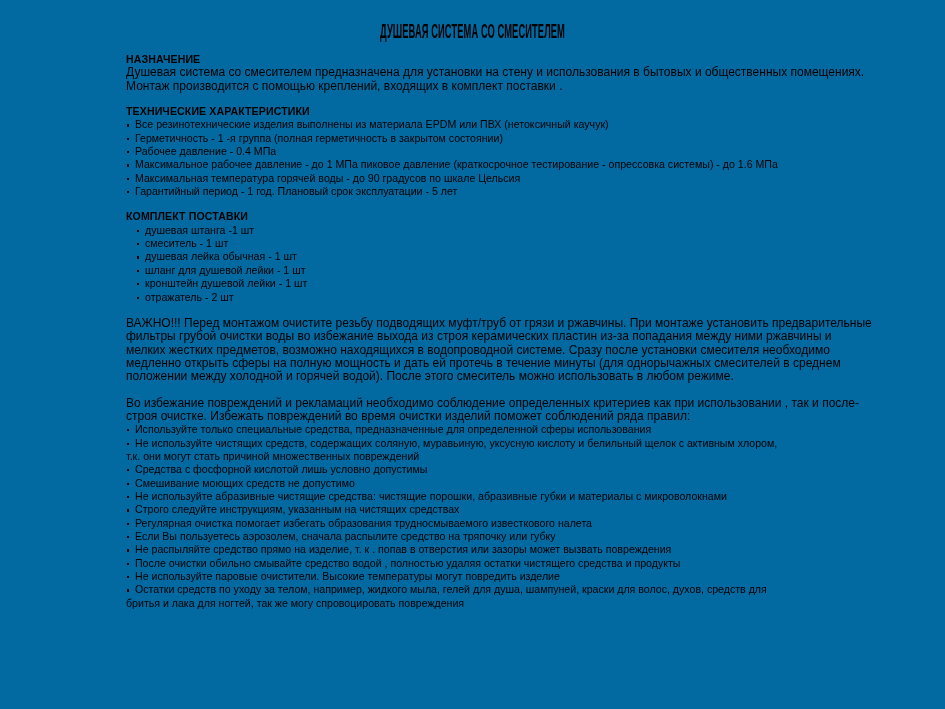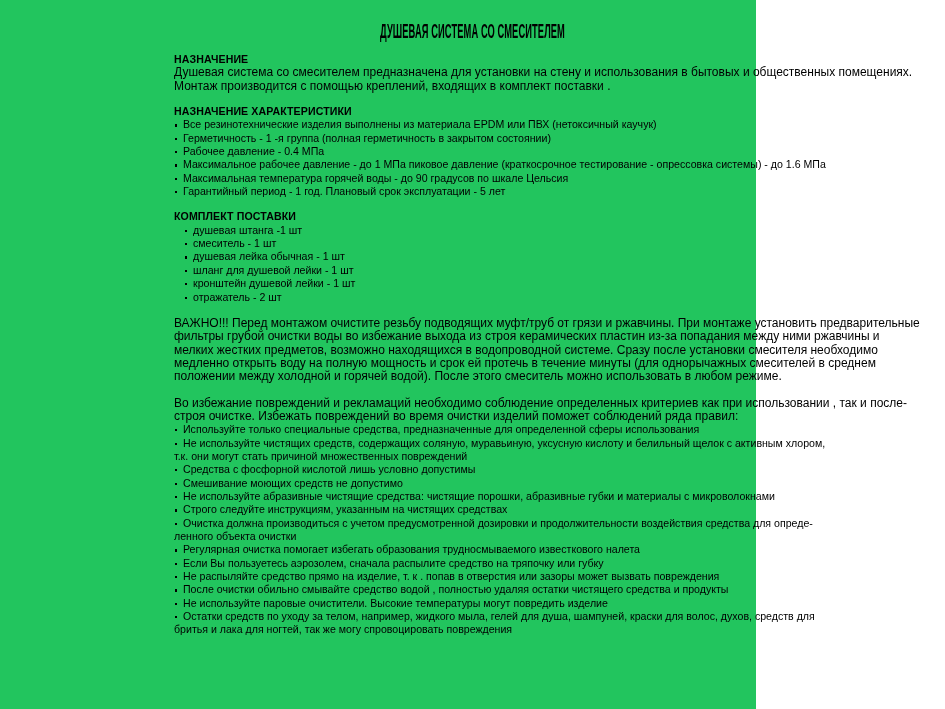--- a/index.html
+++ b/index.html
@@ -11,23 +11,23 @@
     width: 945px;
     height: 709px;
     overflow: hidden;
     font-family: "Liberation Sans", sans-serif;
     color: #000000;
     -webkit-font-smoothing: none;
   }
 
   #doc {
     position: relative;
-    width: 756px;
+    width: 945px;
     height: 709px;
-    background: #22c55e;
+    background: #0369a1;
   }
 
   
   .doc-title {
     position: absolute;
     left: 0;
     top: 5px;
     width: 945px;
     text-align: center;
     font-size: 20.5px;
@@ -39,21 +39,20 @@
 
   
   .column {
     position: absolute;
     left: 126px;
     top: 53px;
     width: 700px;
     font-size: 10.6px;
     line-height: 13.35px;
     text-align: left;
-    margin-left: 48px;
   }
 
   .sec-head {
     font-weight: bold;
     font-size: 10.6px;
     line-height: 13.35px;
     letter-spacing: 0.1px;
     white-space: nowrap;
   }
 
@@ -112,21 +111,21 @@
   <div class="column">
 
     <div class="sec-head">НАЗНАЧЕНИЕ</div>
     <div class="para">
       <span class="ln">Душевая система со смесителем предназначена для установки на стену и использования в бытовых и общественных помещениях.</span>
       <span class="ln">Монтаж производится с помощью креплений, входящих в комплект поставки .</span>
     </div>
 
     <div class="gap-md"></div>
 
-    <div class="sec-head">НАЗНАЧЕНИЕ ХАРАКТЕРИСТИКИ</div>
+    <div class="sec-head">ТЕХНИЧЕСКИЕ ХАРАКТЕРИСТИКИ</div>
     <ul class="blist">
       <li>
           <span class="ln">Все резинотехнические изделия выполнены из материала EPDM или ПВХ (нетоксичный каучук)</span>
         </li>
       <li>
           <span class="ln">Герметичность - 1 -я группа (полная герметичность в закрытом состоянии)</span>
         </li>
       <li>
           <span class="ln">Рабочее давление - 0.4 МПа</span>
         </li>
@@ -164,21 +163,21 @@
           <span class="ln">отражатель - 2 шт</span>
         </li>
     </ul>
 
     <div class="gap-lg"></div>
 
     <div class="para">
       <span class="ln">ВАЖНО!!! Перед монтажом очистите резьбу подводящих муфт/труб от грязи и ржавчины. При монтаже установить предварительные</span>
       <span class="ln">фильтры грубой очистки воды во избежание выхода из строя керамических пластин из-за попадания между ними ржавчины и</span>
       <span class="ln">мелких жестких предметов, возможно находящихся в водопроводной системе. Сразу после установки смесителя необходимо</span>
-      <span class="ln">медленно открыть воду на полную мощность и срок ей протечь в течение минуты (для однорычажных смесителей в среднем</span>
+      <span class="ln">медленно открыть сферы на полную мощность и дать ей протечь в течение минуты (для однорычажных смесителей в среднем</span>
       <span class="ln">положении между холодной и горячей водой). После этого смеситель можно использовать в любом режиме.</span>
     </div>
 
     <div class="gap-lg"></div>
 
     <div class="para">
       <span class="ln">Во избежание повреждений и рекламаций необходимо соблюдение определенных критериев как при использовании , так и после-</span>
       <span class="ln">строя очистке. Избежать повреждений во время очистки изделий поможет соблюдений ряда правил:</span>
     </div>
     <ul class="blist">
@@ -195,24 +194,20 @@
       <li>
           <span class="ln">Смешивание моющих средств не допустимо</span>
         </li>
       <li>
           <span class="ln">Не используйте абразивные чистящие средства: чистящие порошки, абразивные губки и материалы с микроволокнами</span>
         </li>
       <li>
           <span class="ln">Строго следуйте инструкциям, указанным на чистящих средствах</span>
         </li>
       <li>
-          <span class="ln">Очистка должна производиться с учетом предусмотренной дозировки и продолжительности воздействия средства для опреде-</span>
-          <span class="wrap">ленного объекта очистки</span>
-        </li>
-      <li>
           <span class="ln">Регулярная очистка помогает избегать образования трудносмываемого известкового налета</span>
         </li>
       <li>
           <span class="ln">Если Вы пользуетесь аэрозолем, сначала распылите средство на тряпочку или губку</span>
         </li>
       <li>
           <span class="ln">Не распыляйте средство прямо на изделие, т. к . попав в отверстия или зазоры может вызвать повреждения</span>
         </li>
       <li>
           <span class="ln">После очистки обильно смывайте средство водой , полностью удаляя остатки чистящего средства и продукты</span>

